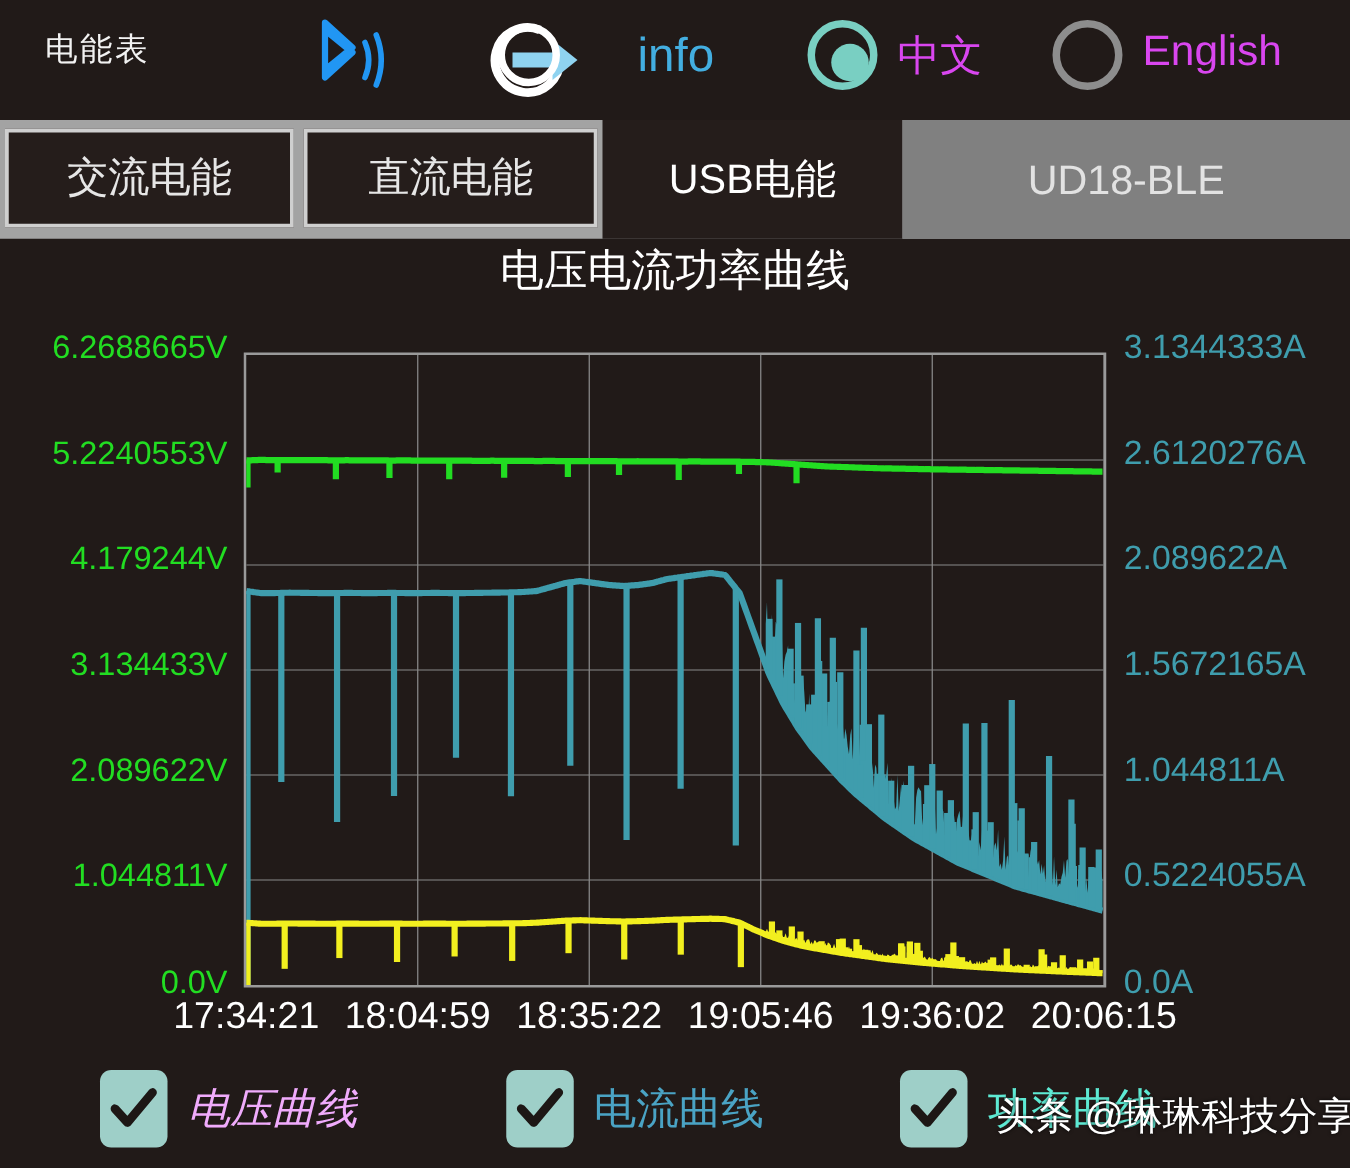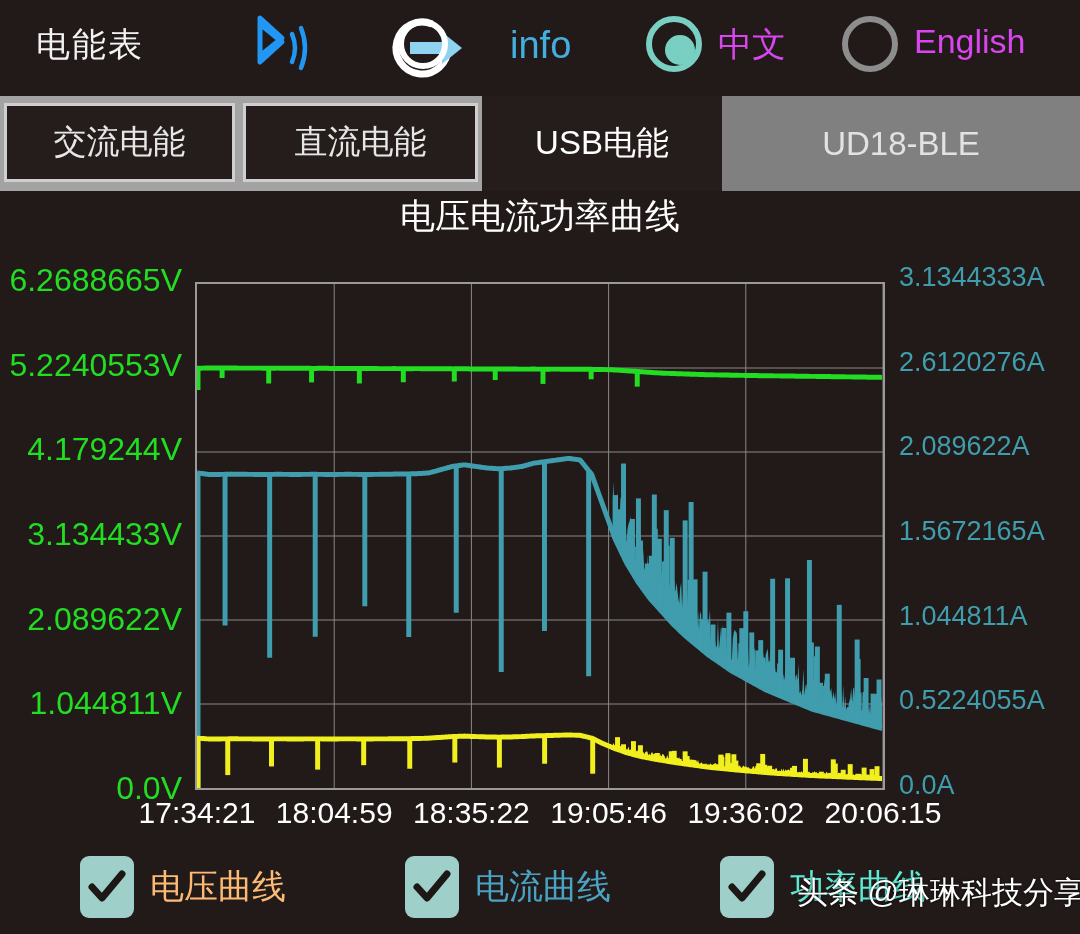--- a/index.html
+++ b/index.html
@@ -10,21 +10,21 @@
     overflow:hidden;position:relative;
   }
 
   
   #topbar{
     position:absolute;left:0;top:0;width:1080px;height:96px;
     background:#211a18;
   }
   #app-title{
     position:absolute;left:36px;top:22px;
-    font-size:34px;color:#f2f2f2;letter-spacing:2px;
+    font-size:26px;color:#f2f2f2;letter-spacing:2px;
   }
   #bt-icon{position:absolute;left:236px;top:14px;width:82px;height:68px;}
   #refresh-icon{position:absolute;left:380px;top:8px;width:86px;height:80px;}
   #info-link{
     position:absolute;left:510px;top:24px;
     font-size:38px;color:#43aee0;letter-spacing:0px;
   }
   .radio-wrap{position:absolute;top:16px;height:64px;}
   .radio-outer{
     position:absolute;top:0;left:0;width:56px;height:56px;border-radius:50%;
@@ -77,21 +77,21 @@
     position:absolute;left:0;top:240px;width:1080px;height:610px;
   }
   #plot{
     position:absolute;left:195px;top:42px;width:690px;height:508px;
     border:2px solid #9a9a9a;box-sizing:border-box;background:#211a18;
   }
   #plot svg{display:block;width:100%;height:100%;}
 
   .ylab-left{
     position:absolute;right:0;text-align:right;
-    font-size:32px;color:#22dd22;white-space:nowrap;
+    font-size:26px;color:#22dd22;white-space:nowrap;
   }
   #yaxis-left{position:absolute;left:0;top:0;width:182px;height:610px;}
   .ylab-right{
     position:absolute;left:0;text-align:left;
     font-size:27px;color:#3f9dad;white-space:nowrap;
   }
   #yaxis-right{position:absolute;left:899px;top:0;width:181px;height:610px;}
 
   #xaxis{position:absolute;left:0;top:556px;width:1080px;height:46px;}
   .xlab{
@@ -108,21 +108,21 @@
     position:absolute;left:0;top:0;width:54px;height:62px;
     background:#9ecfc8;border-radius:9px;
   }
   .cb svg{position:absolute;left:7px;top:12px;}
   .legend-label{
     position:absolute;left:70px;top:8px;font-size:34px;white-space:nowrap;
   }
   #leg-0{left:80px;}
   #leg-1{left:405px;}
   #leg-2{left:720px;}
-  #leg-0 .legend-label{color:#fdba74;}
+  #leg-0 .legend-label{color:#f0abfc;font-style:italic;}
   #leg-1 .legend-label{color:#4aa3c4;}
   #leg-2 .legend-label{color:#5eead4;}
 
   #watermark{
     position:absolute;left:797px;top:872px;
     font-size:31px;color:#ffffff;white-space:nowrap;
     text-shadow:0 0 3px rgba(0,0,0,0.85);
   }
 </style>
 </head>

